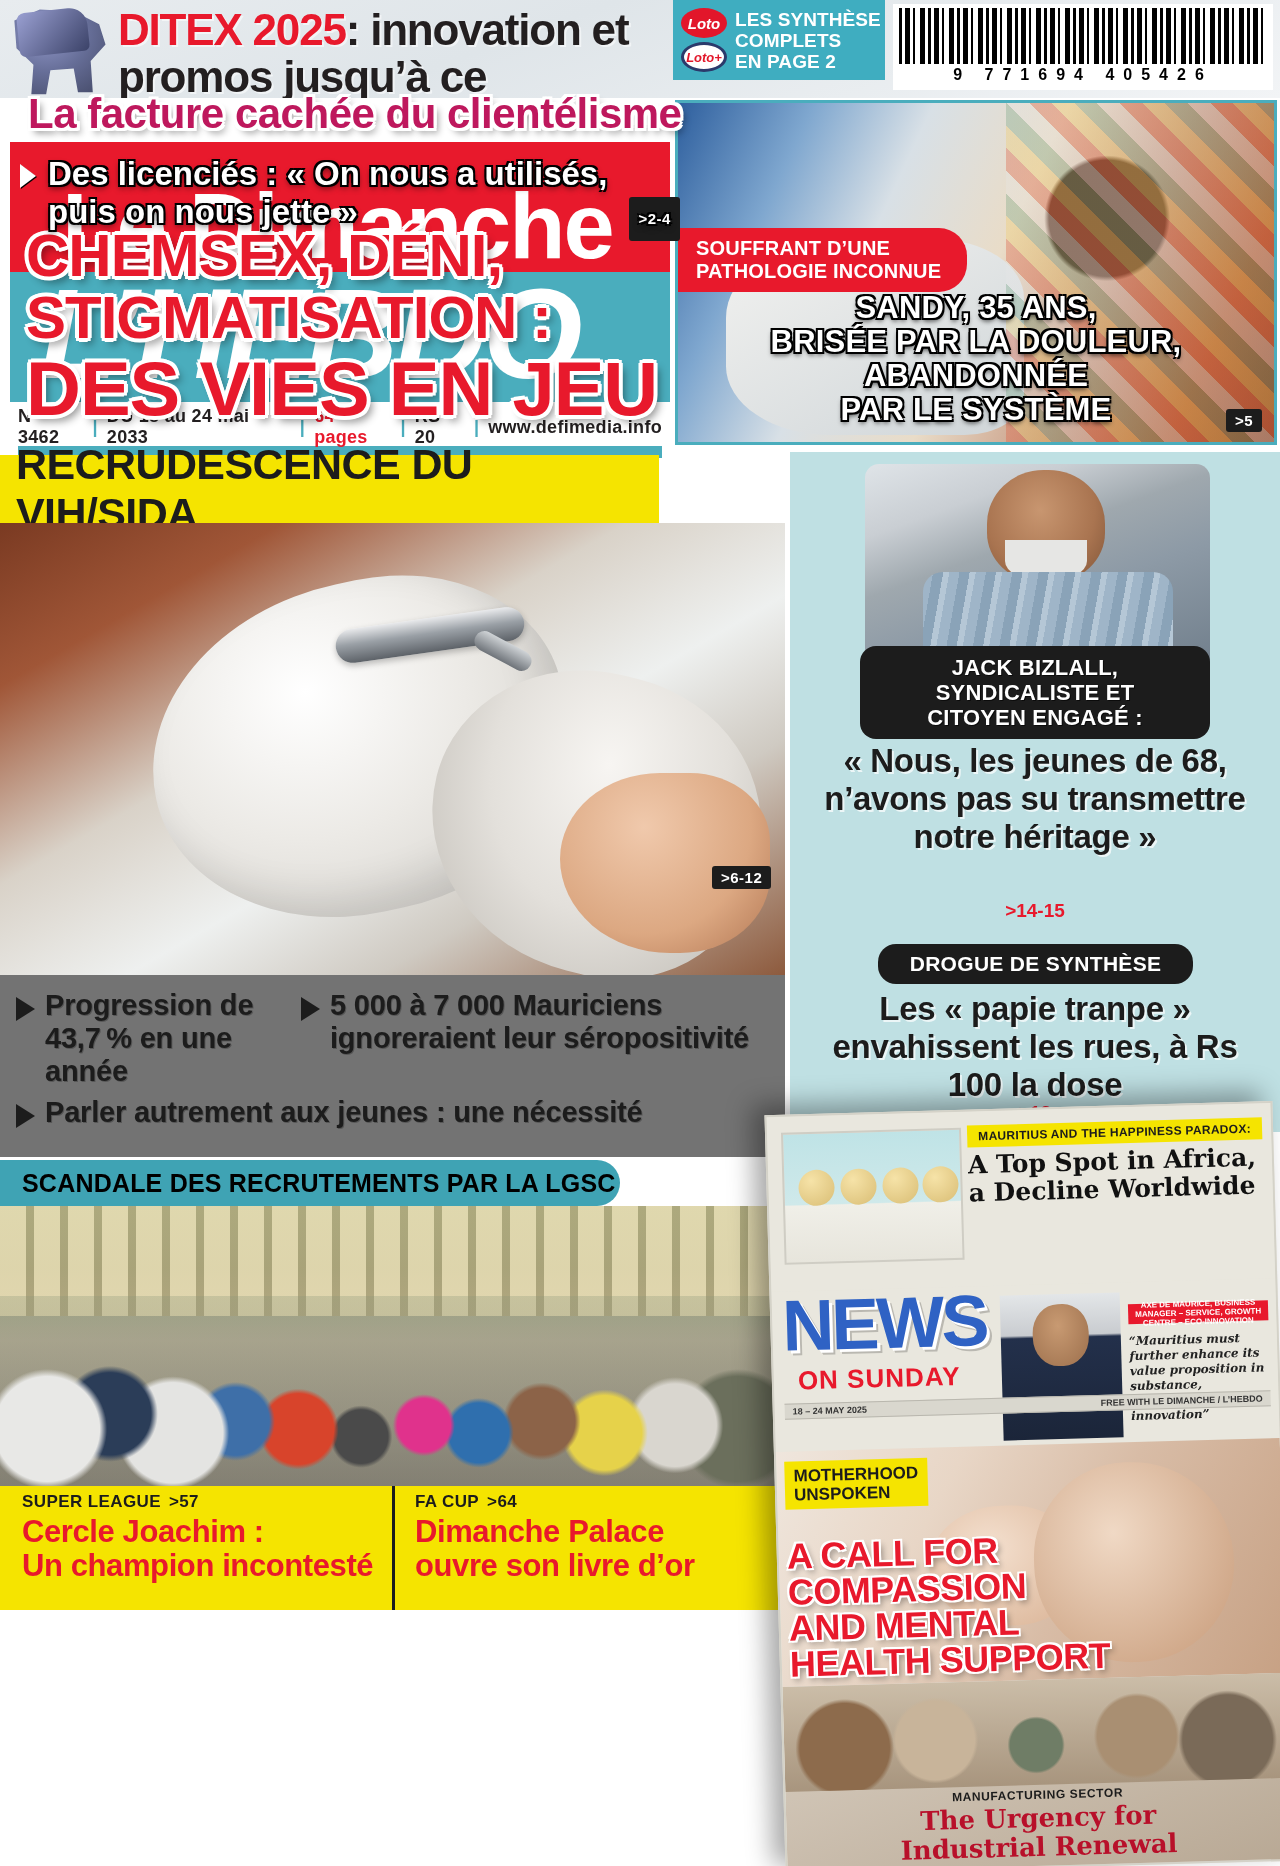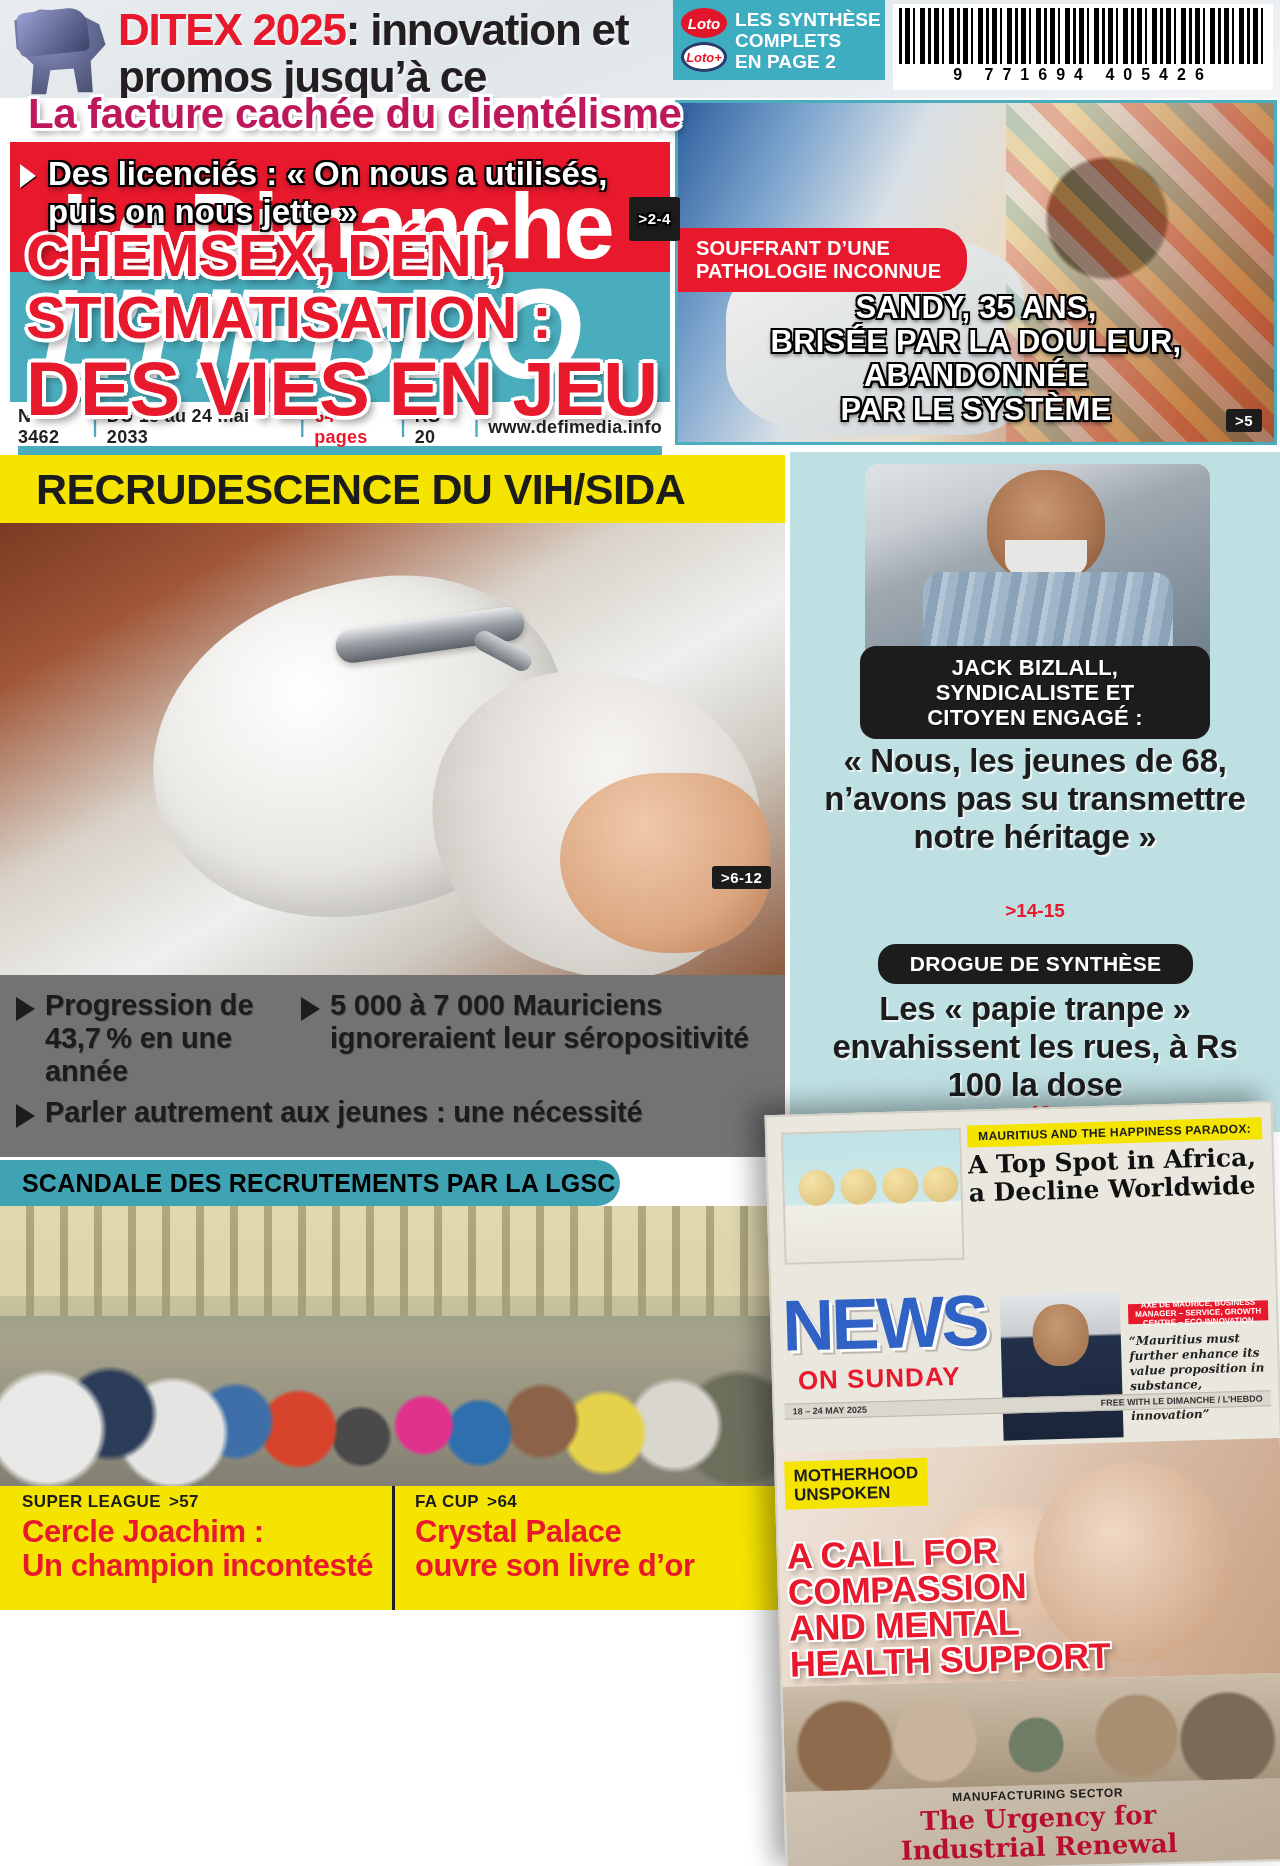--- a/index.html
+++ b/index.html
@@ -126,22 +126,22 @@
       0 3px 5px rgba(0,0,0,.8);
   }
   .pg-tag {
     display:inline-block; background:#1c1c1c; color:#fff; font-weight:700;
     font-size:15px; padding:3px 9px; border-radius:3px; letter-spacing:.5px;
   }
   .sandy-pg { position:absolute; right:12px; bottom:10px; z-index:4; }
 
   
   .yellowbar {
-    position:absolute; left:0; top:455px; width:785px; height:68px;
-    background:#f5e400; display:flex; align-items:center; padding-left:36px;
+    position:absolute; left:0; top:455px; width:659px; height:68px;
+    background:#f5e400; display:flex; align-items:center; padding-left:16px;
   }
   .yellowbar span {
     font-weight:700; font-size:43px; color:#1c1c1c; letter-spacing:-.6px;
   }
 
   
   .hero {
     position:absolute; left:0; top:523px; width:785px; height:452px; overflow:hidden;
     background:linear-gradient(150deg,#7a3a22 0%,#a05637 18%,#d9d2c8 40%,#eef0ef 58%,#cfcac2 74%,#8d5a3d 100%);
   }
@@ -583,21 +583,21 @@
       <div class="sp-title">
         <div>Cercle Joachim :</div>
         <div>Un champion incontesté</div>
       </div>
     </div>
     <div class="sp-col">
       <div class="sp-kicker">
         <span>FA CUP</span><span class="pg">&gt;64</span>
       </div>
       <div class="sp-title">
-        <div>Crystal Palace</div>
+        <div>Dimanche Palace</div>
         <div>ouvre son livre d’or</div>
       </div>
     </div>
   </div>
 
   <div class="rightcol">
     <div class="biz-photo">
       <div class="head"></div>
       <div class="beard"></div>
       <div class="shirt"></div>

